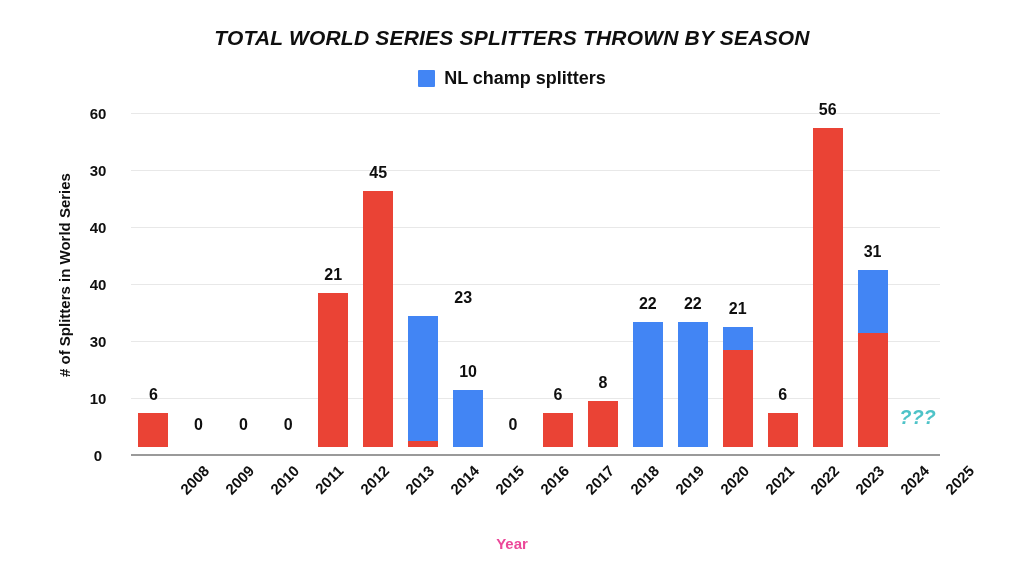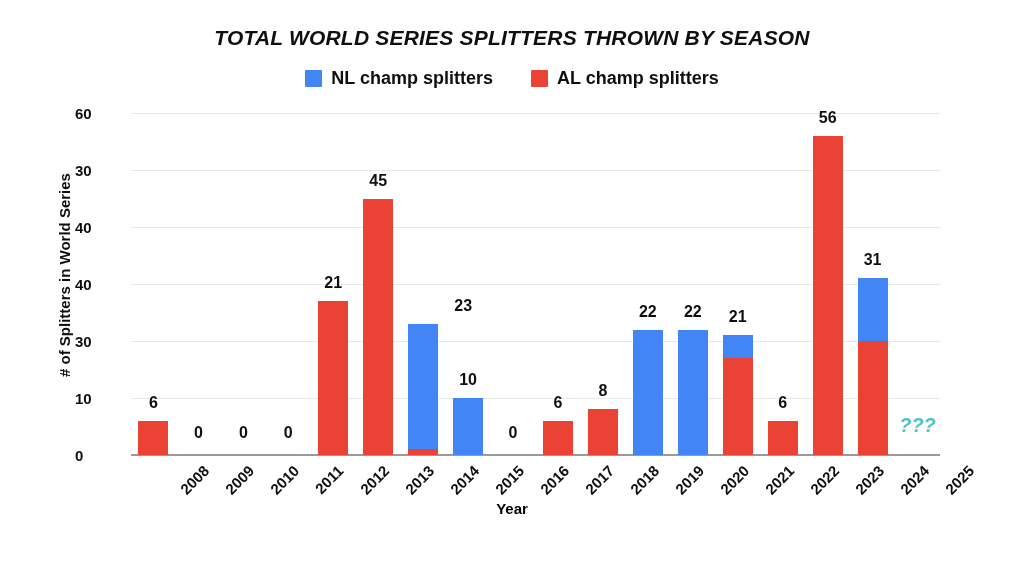--- a/index.html
+++ b/index.html
@@ -77,21 +77,21 @@
   }
   .gridline.baseline {
     background: #9a9a9a;
     height: 2px;
   }
 
   
   .ylabel {
     position: absolute;
     width: 46px;
-    text-align: left;
+    text-align: center;
     font-size: 15px;
     font-weight: bold;
     color: #0f0f0f;
     line-height: 1;
   }
 
   
   #y-axis-title {
     position: absolute;
     left: -6px;
@@ -110,21 +110,21 @@
     position: absolute;
     left: 62px;
     top: 445px;
     width: 1px;
     height: 1px;
   }
 
   
   .bar-slot {
     position: absolute;
-    bottom: 0;
+    bottom: 8px;
     height: 100%;
   }
   .bar-stack {
     position: absolute;
     bottom: 0;
     left: 50%;
     transform: translateX(-50%);
     width: 30px;
   }
   .seg {
@@ -162,42 +162,38 @@
     color: #0f0f0f;
     white-space: nowrap;
     transform: rotate(-45deg);
     transform-origin: right top;
     text-align: right;
   }
 
   
   #x-axis-title {
     position: absolute;
-    top: 500px;
+    top: 535px;
     left: 0;
     width: 1024px;
     text-align: center;
     font-size: 15px;
     font-weight: bold;
-    color: #000000;
+    color: #ec4899;
   }
 </style>
 </head>
 <body>
 
 <div id="chart-title">TOTAL WORLD SERIES SPLITTERS THROWN BY SEASON</div>
 
 <div id="legend">
   <div class="legend-entry">
     <span class="legend-swatch" style="background: rgb(66, 133, 244);"></span>
     <span class="legend-label">NL champ splitters</span>
-  </div>
-  <div class="legend-entry">
-    <span class="legend-swatch" style="background: rgb(234, 67, 53);"></span>
-    <span class="legend-label">AL champ splitters</span>
   </div>
 </div>
 
 <div id="y-axis-title-wrap">
   <div id="y-axis-title"># of Splitters in World Series</div>
 </div>
 
 <div id="y-tick-labels">
     <div class="ylabel" style="left: 75px; top: 448px;">0</div>
     <div class="ylabel" style="left: 75px; top: 391px;">10</div>

